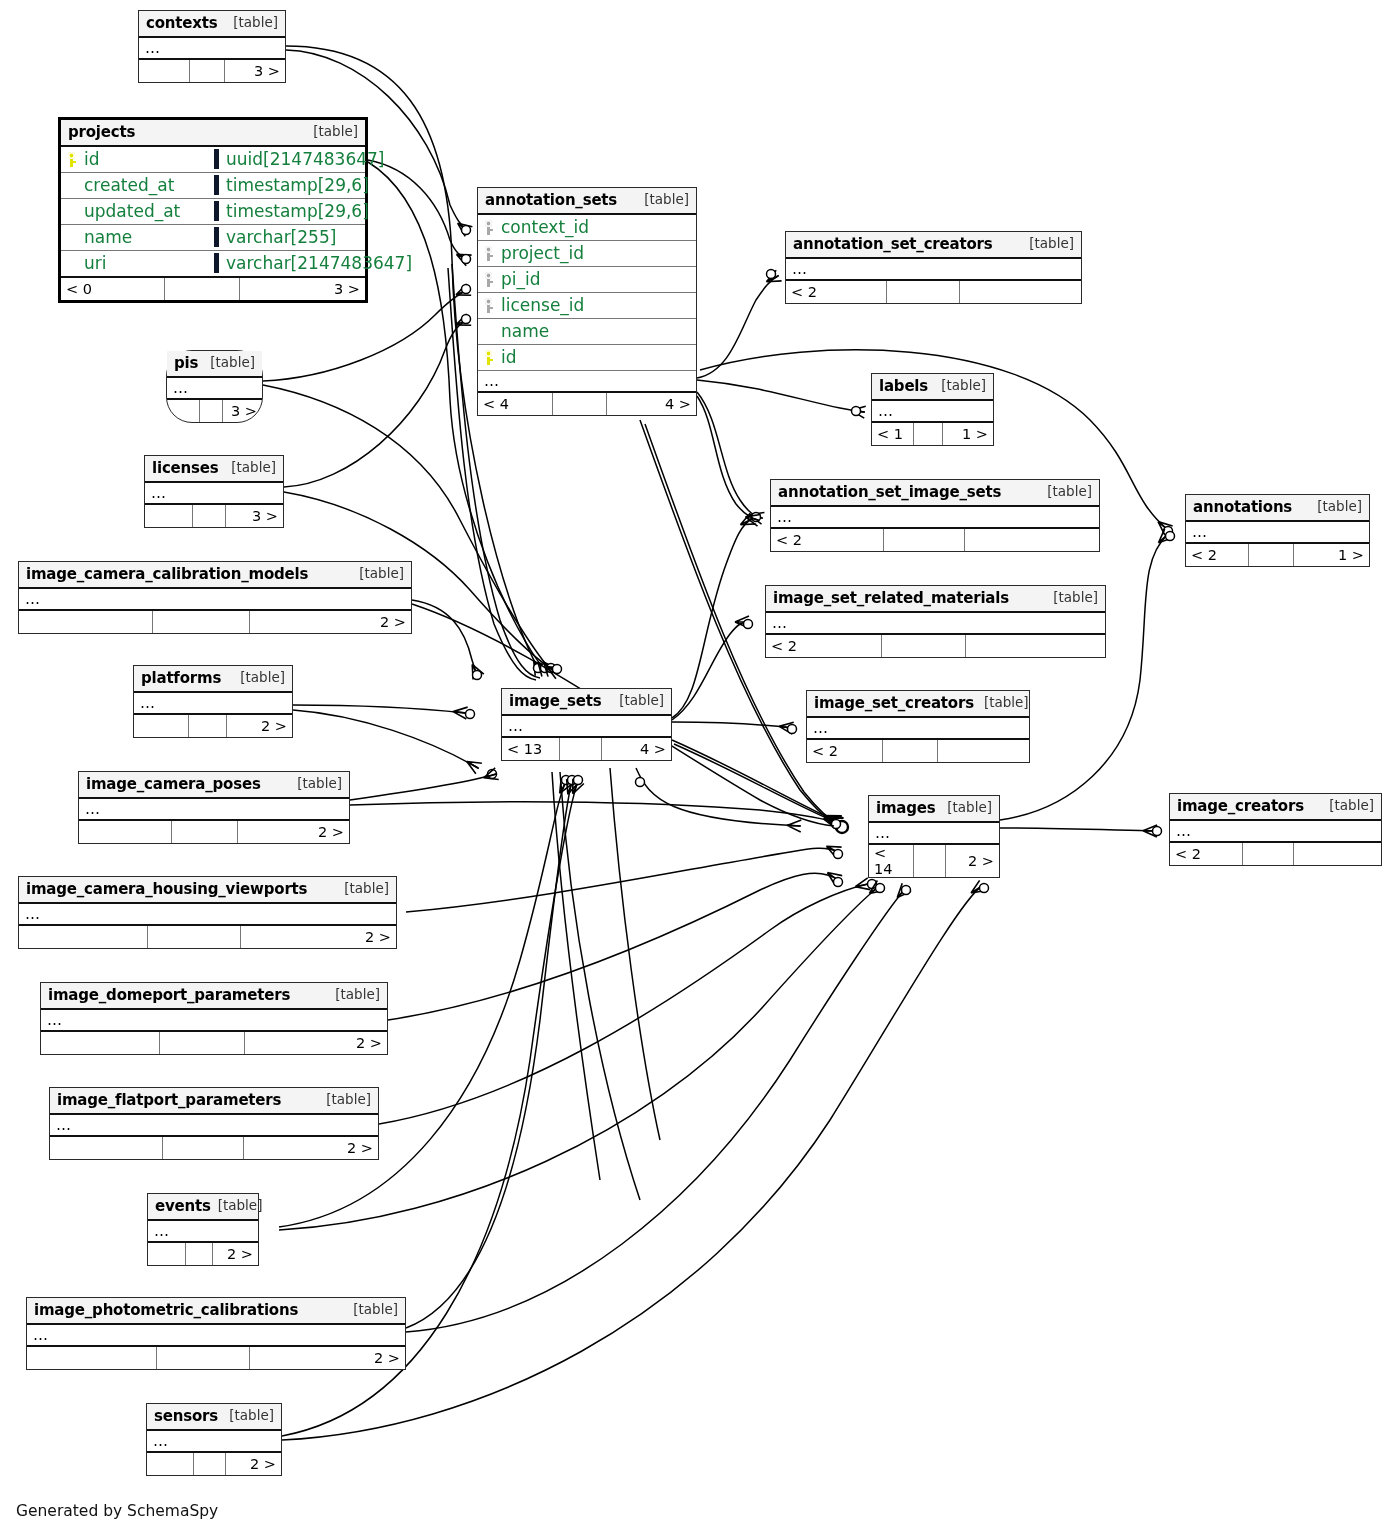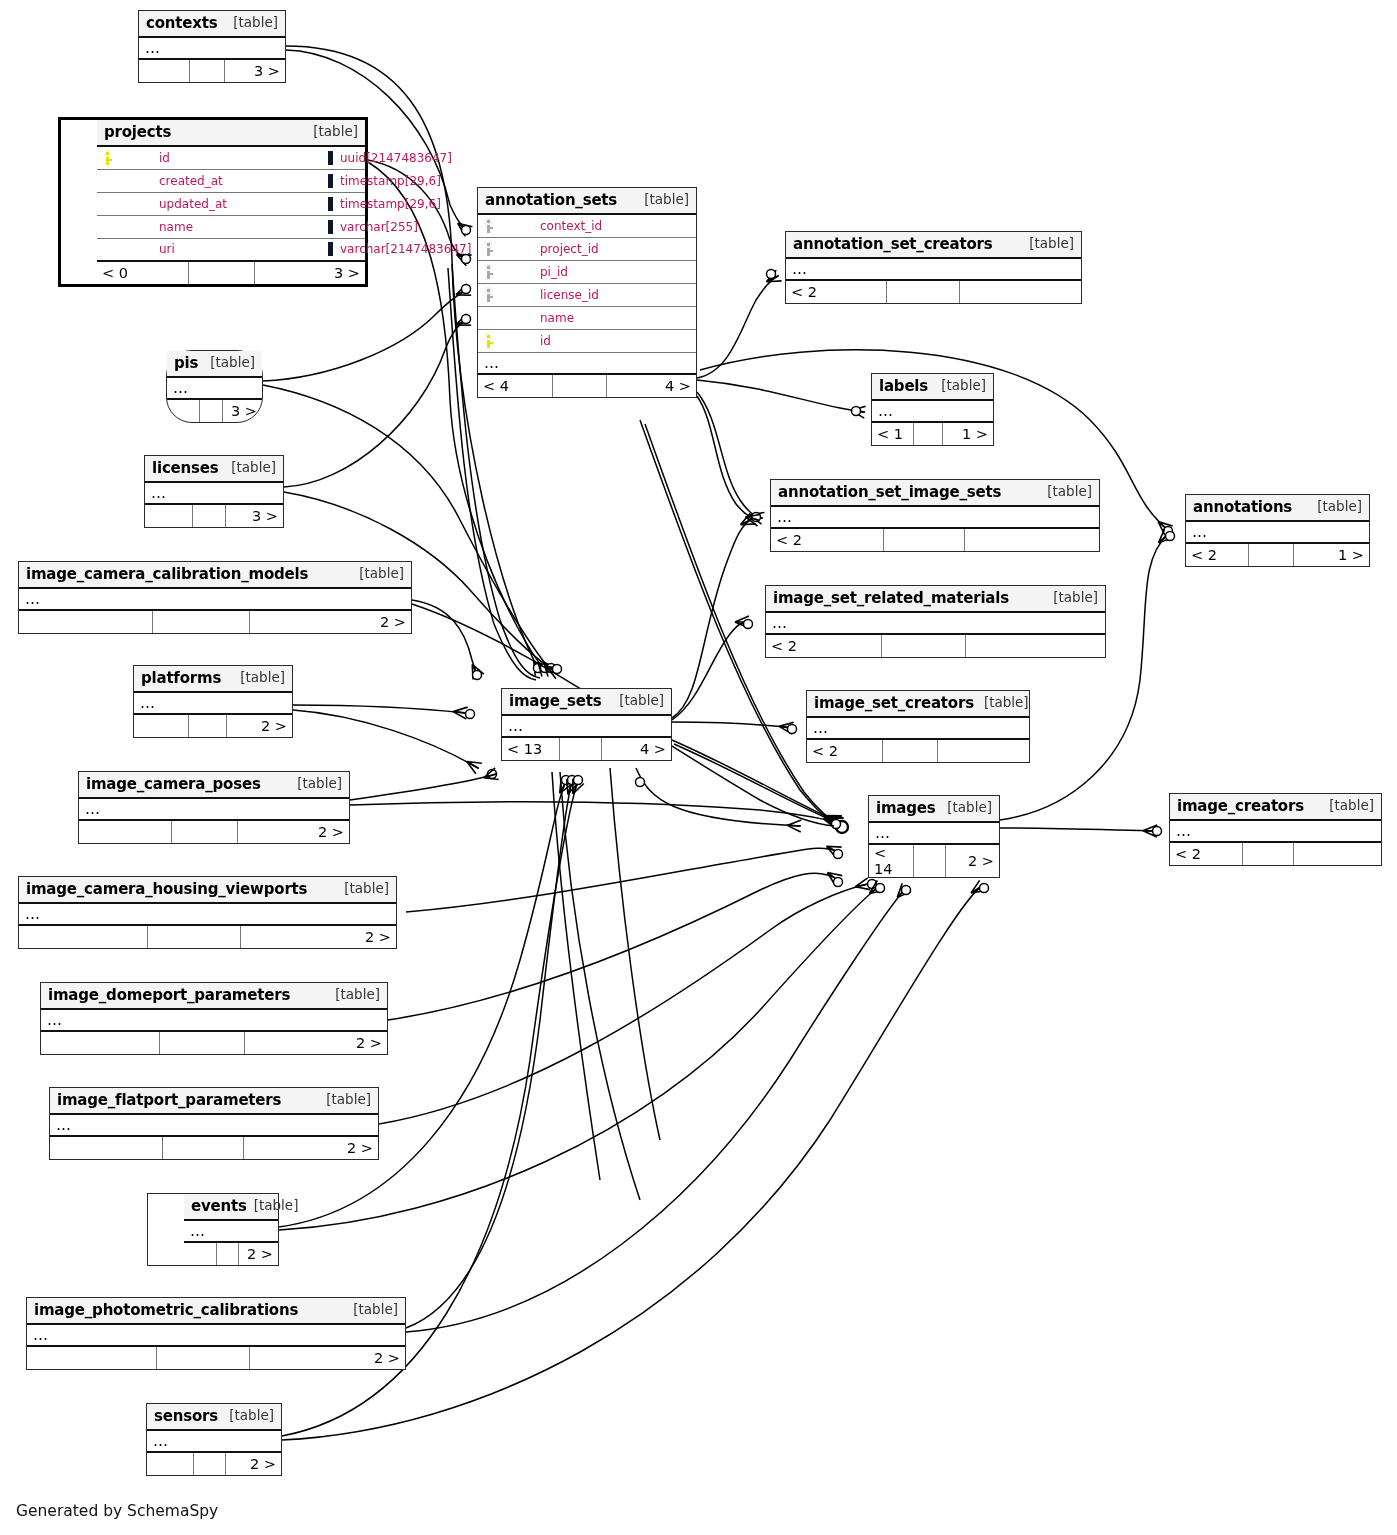--- a/index.html
+++ b/index.html
@@ -53,26 +53,25 @@
     font-size: 13.5px;
     color: #333;
     padding-left: 10px;
   }
   .tbl .hdr.compact .ttype { padding-left: 7px; }
   .rowline {
     display: flex;
     align-items: center;
     border-bottom: 1px solid #777;
     padding: 2px 6px 3px 6px;
-    font-size: 12px;
-    color: #be185d;
+    font-size: 17px;
+    color: #15803d;
     white-space: nowrap;
     min-height: 23px;
     box-sizing: border-box;
-    gap: 39px;
   }
   .rowline.last { border-bottom: 2px solid #111; }
   .rowline .colname { padding-left: 4px; flex: 0 0 auto; width: 128px; }
   .rowline .coltype { flex: 1 1 auto; border-left: 5px solid #0f172a; padding-left: 7px; margin-left: 2px; height: 100%; display:flex; align-items:center; }
   .ellip {
     padding: 1px 6px 4px 6px;
     font-size: 15px;
     line-height: 12px;
     color: #000;
     border-bottom: 2px solid #111;
@@ -285,21 +284,21 @@
       <span class="ttype">[table]</span>
     </div>
     <div class="ellip">…</div>
     <div class="foot">
       <div class="fl"></div>
       <div class="fm"></div>
       <div class="fr">3 &gt;</div>
     </div>
   </div>
 
-  <div class="tbl thick" style="left:58px;top:117px;width:310px;padding-left:36px;">
+  <div class="tbl thick" style="left:58px;top:117px;width:310px;">
     <div class="hdr">
       <span class="tname">projects</span>
       <span class="ttype">[table]</span>
     </div>
     <div class="rowline">
       <span class="keyico key-pk">
           <i></i>
         </span>
       <span class="colname">id</span>
       <span class="coltype">uuid[2147483647]</span>
@@ -592,21 +591,21 @@
       <span class="ttype">[table]</span>
     </div>
     <div class="ellip">…</div>
     <div class="foot">
       <div class="fl"></div>
       <div class="fm"></div>
       <div class="fr">2 &gt;</div>
     </div>
   </div>
 
-  <div class="tbl" style="left:147px;top:1193px;width:132px;padding-left:36px;">
+  <div class="tbl" style="left:147px;top:1193px;width:112px;">
     <div class="hdr compact">
       <span class="tname">events</span>
       <span class="ttype">[table]</span>
     </div>
     <div class="ellip">…</div>
     <div class="foot">
       <div class="fl"></div>
       <div class="fm"></div>
       <div class="fr">2 &gt;</div>
     </div>

